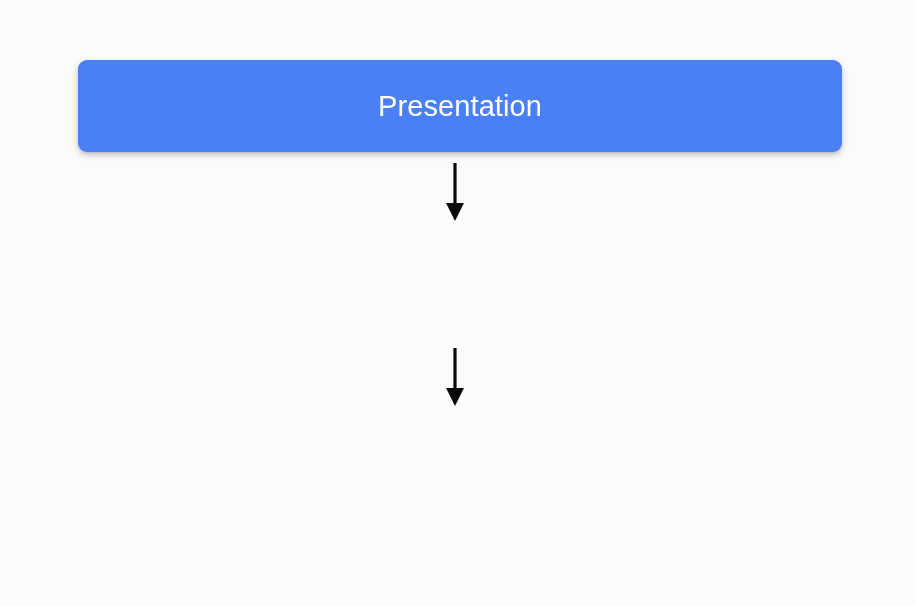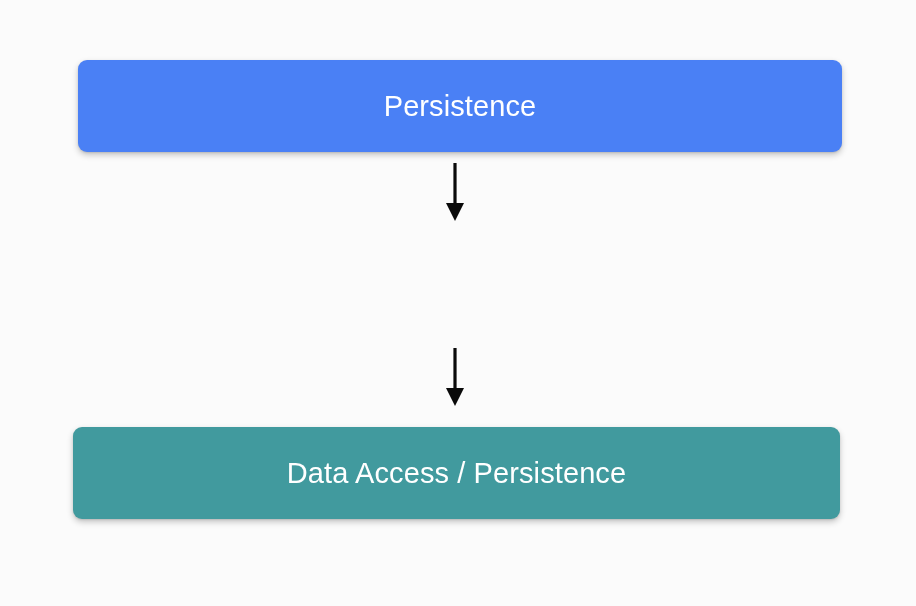--- a/index.html
+++ b/index.html
@@ -81,31 +81,28 @@
     fill: #0a0a0a;
     stroke: none;
   }
 </style>
 </head>
 <body style="background: rgb(251, 251, 251);">
 
 <div id="diagram-canvas">
 
   <div class="layer-box" id="layer-presentation" style="background-color: rgb(74, 128, 245);">
-    <span class="layer-label" style="color: rgb(255, 255, 255);">Persistence</span>
+    <span class="layer-label" style="color: rgb(255, 255, 255);">Presentation</span>
   </div>
 
   <svg class="connector-arrow" viewBox="0 0 916 606" xmlns="http://www.w3.org/2000/svg">
     <line class="arrow-shaft" x1="455" y1="163" x2="455" y2="206" style="stroke: rgb(10, 10, 10);"></line>
     <polygon class="arrow-head" points="455,221 446,203 464,203" style="fill: rgb(10, 10, 10);"></polygon>
   </svg>
 
 
   <svg class="connector-arrow" viewBox="0 0 916 606" xmlns="http://www.w3.org/2000/svg">
     <line class="arrow-shaft" x1="455" y1="348" x2="455" y2="391" style="stroke: rgb(10, 10, 10);"></line>
     <polygon class="arrow-head" points="455,406 446,388 464,388" style="fill: rgb(10, 10, 10);"></polygon>
   </svg>
 
-  <div class="layer-box" id="layer-data-access" style="background-color: rgb(65, 154, 158);">
-    <span class="layer-label" style="color: rgb(255, 255, 255);">Data Access / Persistence</span>
-  </div>
 
 </div>
 
 </body></html>

